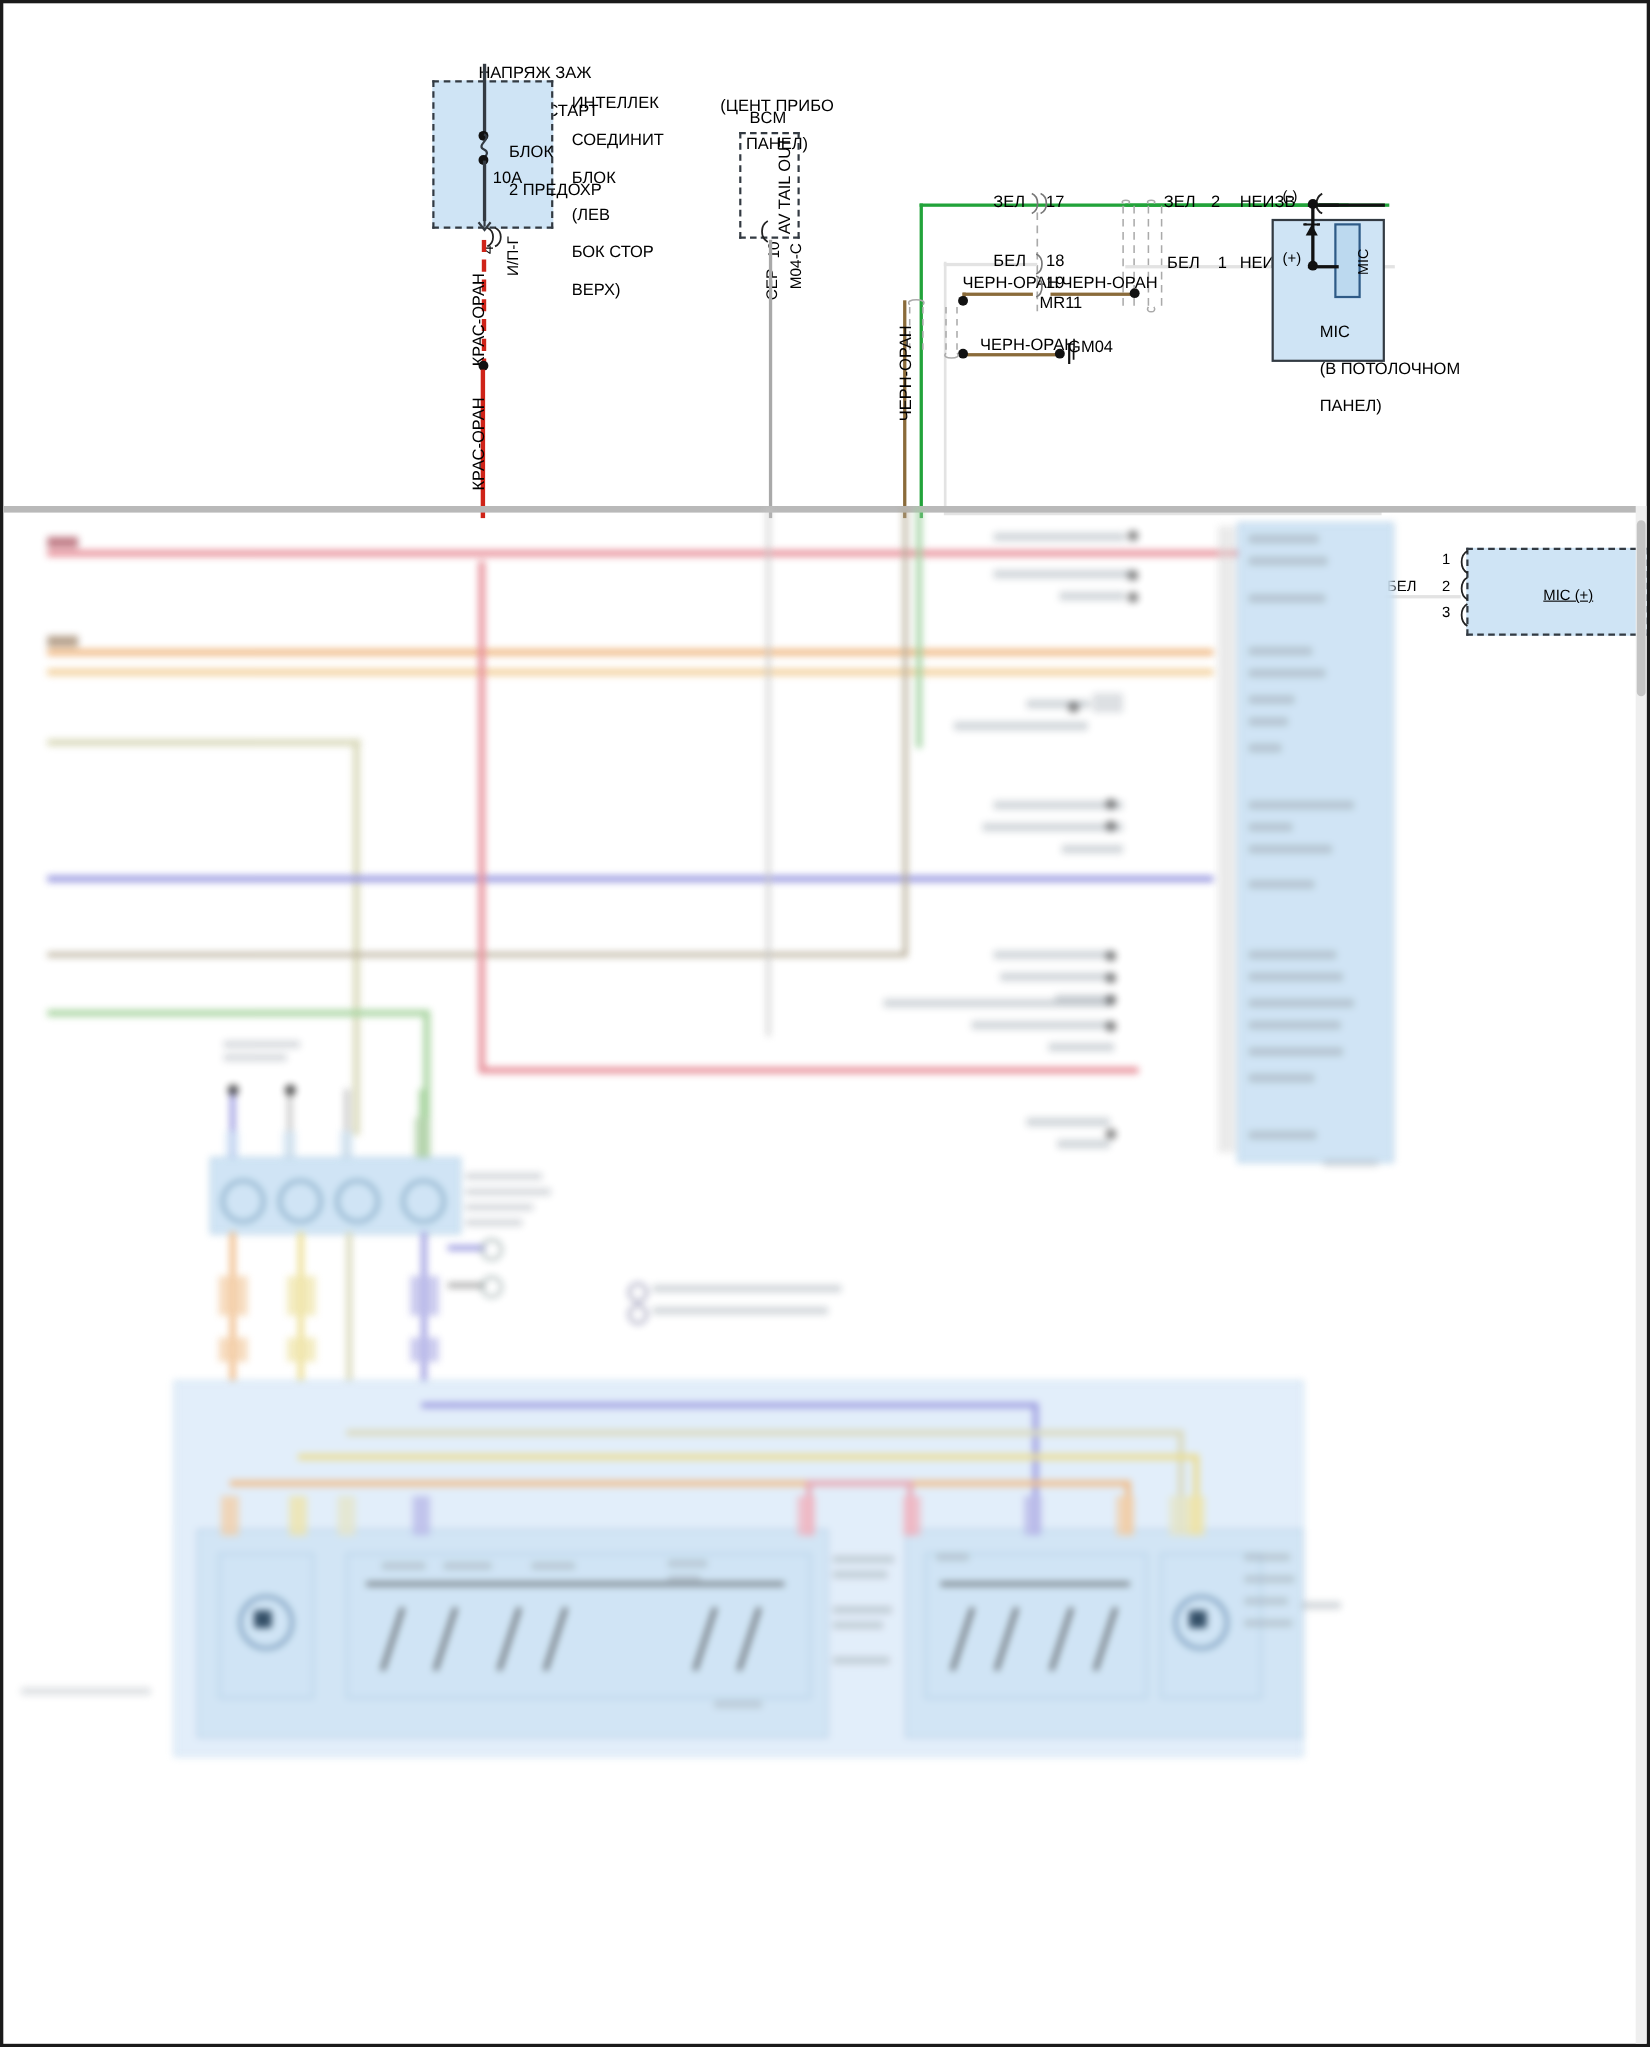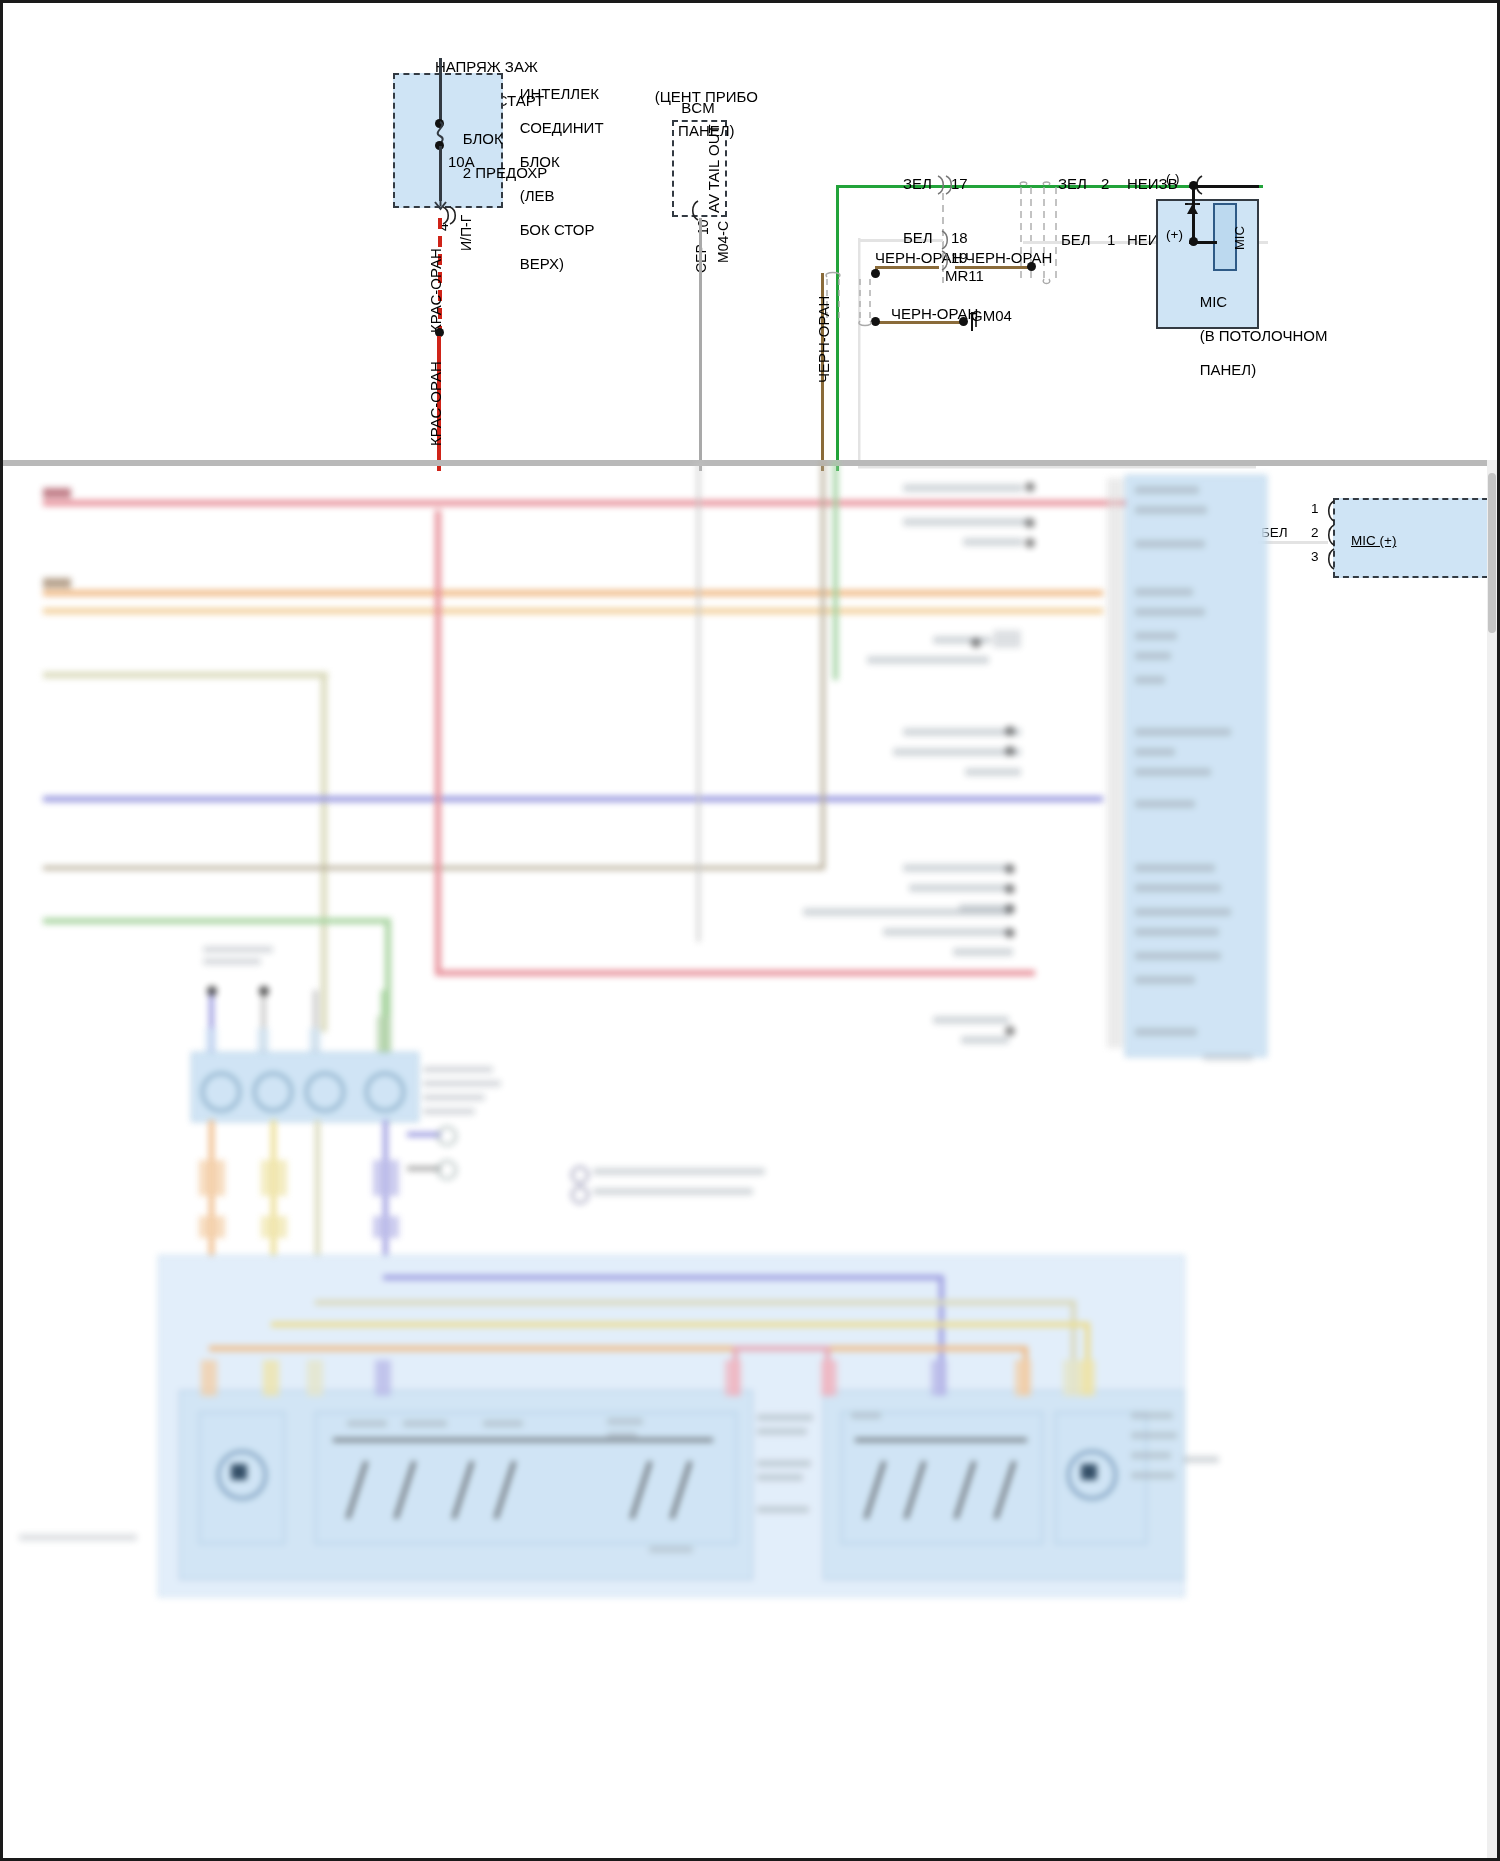--- a/index.html
+++ b/index.html
@@ -215,21 +215,21 @@
   <div class="w wh" style="left:1186px;top:182px;width:28px;background:#111;"></div>
   <div class="w wh" style="left:1186px;top:238px;width:28px;background:#111;"></div>
 
   <div class="lbl" style="left:1180px;top:273px;">
     <span>MIC</span><br>
     <span>(В ПОТОЛОЧНОМ</span><br>
     <span>ПАНЕЛ)</span>
   </div>
 
   <div class="dashbox" style="left:1330px;top:495px;width:165px;height:80px;"></div>
-  <div class="lbl sm" style="left:1348px;top:530px;text-decoration:underline;">MIC (+)</div>
+  <div class="lbl sm" style="left:1400px;top:530px;text-decoration:underline;">MIC (+)</div>
   <div class="lbl sm" style="left:1308px;top:498px;">1</div>
   <div class="lbl sm" style="left:1308px;top:522px;">2</div>
   <div class="lbl sm" style="left:1308px;top:546px;">3</div>
   <div class="lbl sm" style="left:1258px;top:522px;">БЕЛ</div>
   <svg class="abs" style="left:1320px;top:496px;" width="16" height="78">
     <path d="M11,2 C4,6 4,18 11,22" stroke="#222" stroke-width="1.6" fill="none"></path>
     <path d="M11,26 C4,30 4,42 11,46" stroke="#222" stroke-width="1.6" fill="none"></path>
     <path d="M11,50 C4,54 4,66 11,70" stroke="#222" stroke-width="1.6" fill="none"></path>
   </svg>
   <div class="w wh" style="left:1255px;top:538px;width:70px;background:#e3e3e3;"></div>

